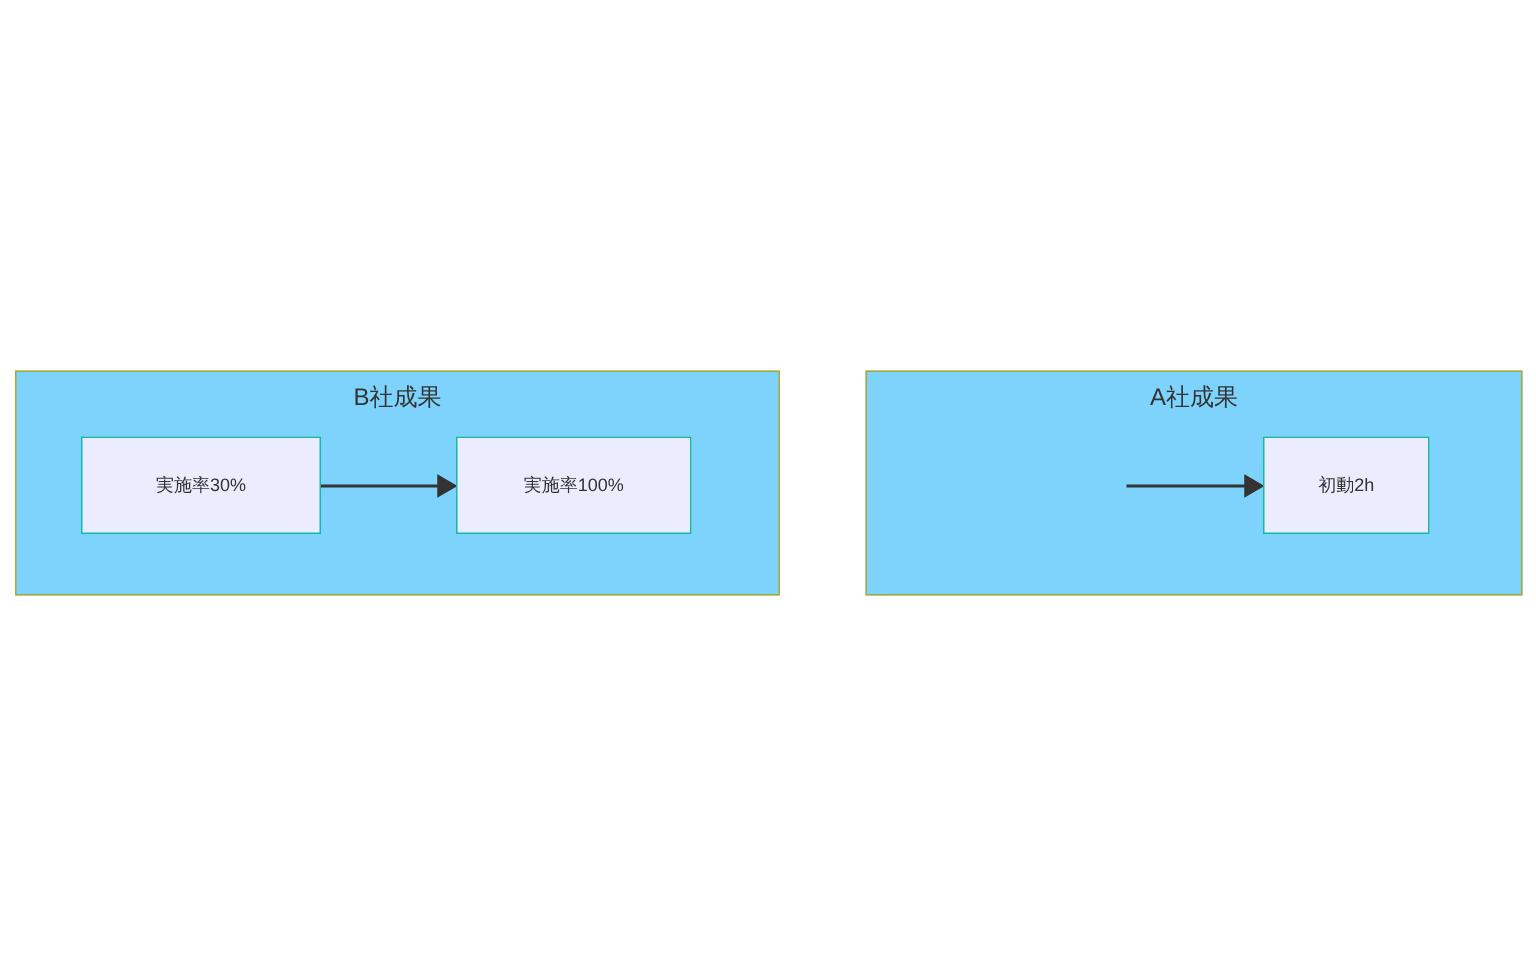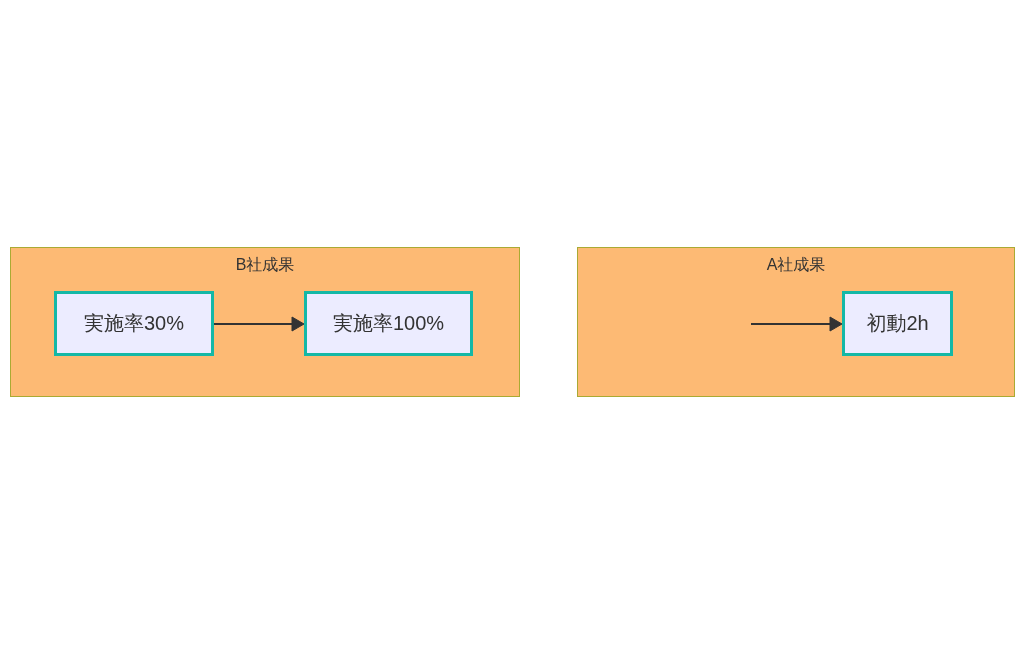--- a/index.html
+++ b/index.html
@@ -9,48 +9,48 @@
     width: 1024px;
     height: 646px;
     background: #ffffff;
     font-family: "Liberation Sans", "DejaVu Sans", sans-serif;
     overflow: hidden;
   }
   .cluster {
     position: absolute;
     top: 247px;
     height: 150px;
-    background: #fdba74;
+    background: #7dd3fc;
     border: 1px solid #aaaa33;
   }
   .cluster-b { left: 10px;  width: 510px; }
   .cluster-a { left: 577px; width: 438px; padding-left: 35px; }
   .cluster-title {
     position: absolute;
     top: 7px;
     left: 0;
     width: 100%;
     text-align: center;
     font-size: 16px;
     color: #333333;
   }
   .node {
     position: absolute;
     top: 43px;
     height: 65px;
     background: #ececff;
-    border: 3px solid #14b8a6;
+    border: 1px solid #14b8a6;
     display: flex;
     align-items: center;
     justify-content: center;
-    font-size: 20px;
+    font-size: 12px;
     color: #333333;
   }
   .cluster-b .node-src { left: 43px;  width: 160px; }
-  .cluster-b .node-dst { left: 293px; width: 169px; }
+  .cluster-b .node-dst { left: 293px; width: 157px; }
   .cluster-a .node-src { left: 45px;  width: 128px; }
   .cluster-a .node-dst { left: 264px; width: 111px; }
   .edge {
     position: absolute;
     top: 60px;
     height: 32px;
     overflow: visible;
   }
   .cluster-b .edge { left: 203px; width: 90px; }
   .cluster-a .edge { left: 173px; width: 91px; }

